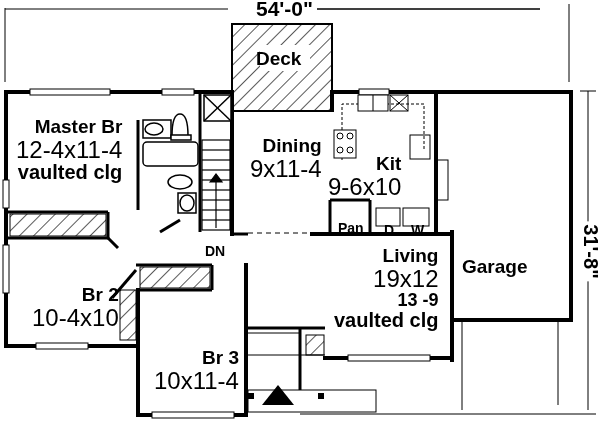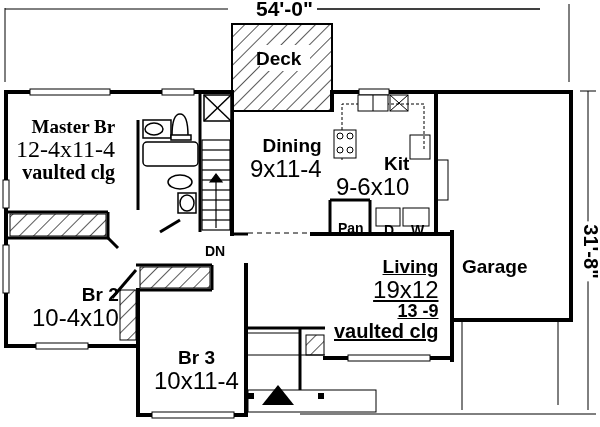--- a/index.html
+++ b/index.html
@@ -167,53 +167,53 @@
   <rect x="318" y="393" width="6" height="6" fill="#000"></rect>
 </svg>
 
 <div class="dimtext" style="left:252px; top:-3px;">54'-0"</div>
 <div class="vdim" style="left:560px; top:240px;">31'-8"</div>
 
 <div class="lbl" style="left:256px; top:49px;">
   <span class="name">Deck</span>
 </div>
 
-<div class="lbl" style="left:16px; top:117px;font-family:Liberation Serif, serif;">
+<div class="lbl" style="left:16px; top:117px;">
   <span class="name">Master Br</span>
   <span class="dim">12-4x11-4</span>
   <span class="ceil2">vaulted clg</span>
 </div>
 
 <div class="lbl" style="left:250px; top:136px;">
   <span class="name">Dining</span>
   <span class="dim">9x11-4</span>
 </div>
 
-<div class="lbl" style="left:336px; top:154px;">
+<div class="lbl" style="left:328px; top:154px;">
   <span class="name">Kit</span>
   <span class="dim">9-6x10</span>
 </div>
 
-<div class="lbl" style="left:334px; top:257px;text-decoration:underline;">
+<div class="lbl" style="left:334px; top:246px;">
   <span class="name">Living</span>
   <span class="dim">19x12</span>
   <span class="ceil">13 -9</span>
   <span class="ceil2">vaulted clg</span>
 </div>
 
 <div class="lbl" style="left:462px; top:257px;">
   <span class="name">Garage</span>
 </div>
 
 <div class="lbl" style="left:32px; top:285px; text-align:right;">
   <span class="name">Br 2</span>
   <span class="dim">10-4x10</span>
 </div>
 
-<div class="lbl" style="left:154px; top:348px; text-align:center;">
+<div class="lbl" style="left:154px; top:348px; text-align:right;">
   <span class="name">Br 3</span>
   <span class="dim">10x11-4</span>
 </div>
 
 <div class="small" style="left:338px; top:208px;">Pan</div>
 <div class="small" style="left:384px; top:210px;">D</div>
 <div class="small" style="left:411px; top:210px;">W</div>
 <div class="small" style="left:205px; top:231px;">DN</div>
 
 </body></html>

